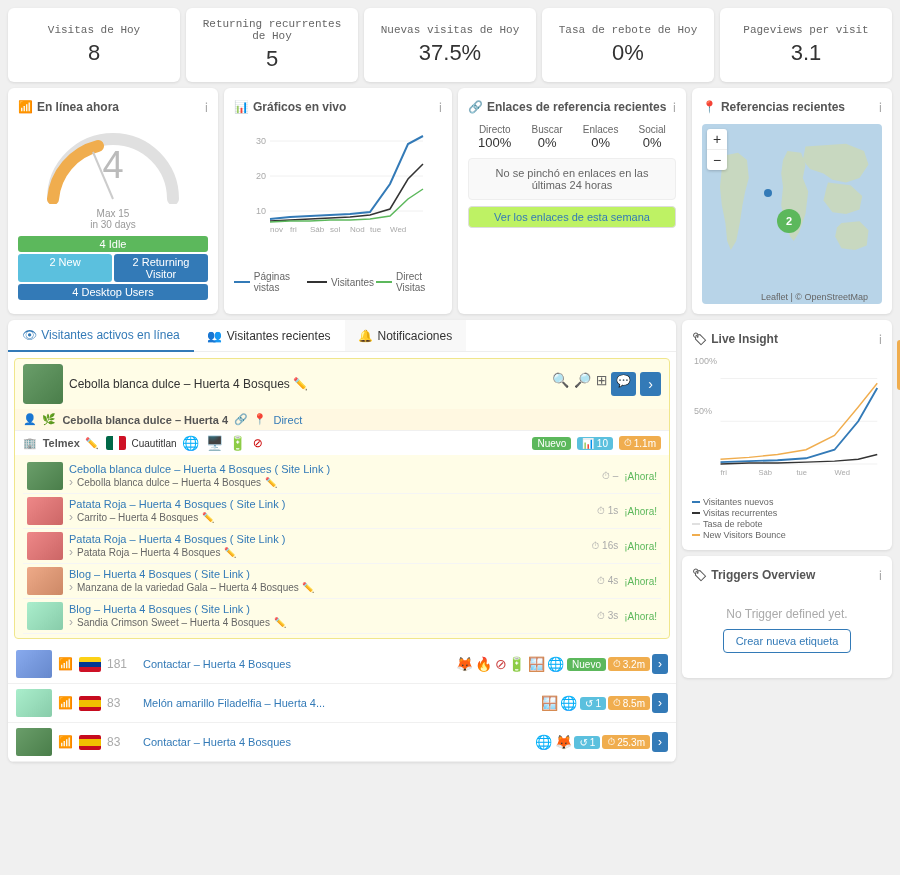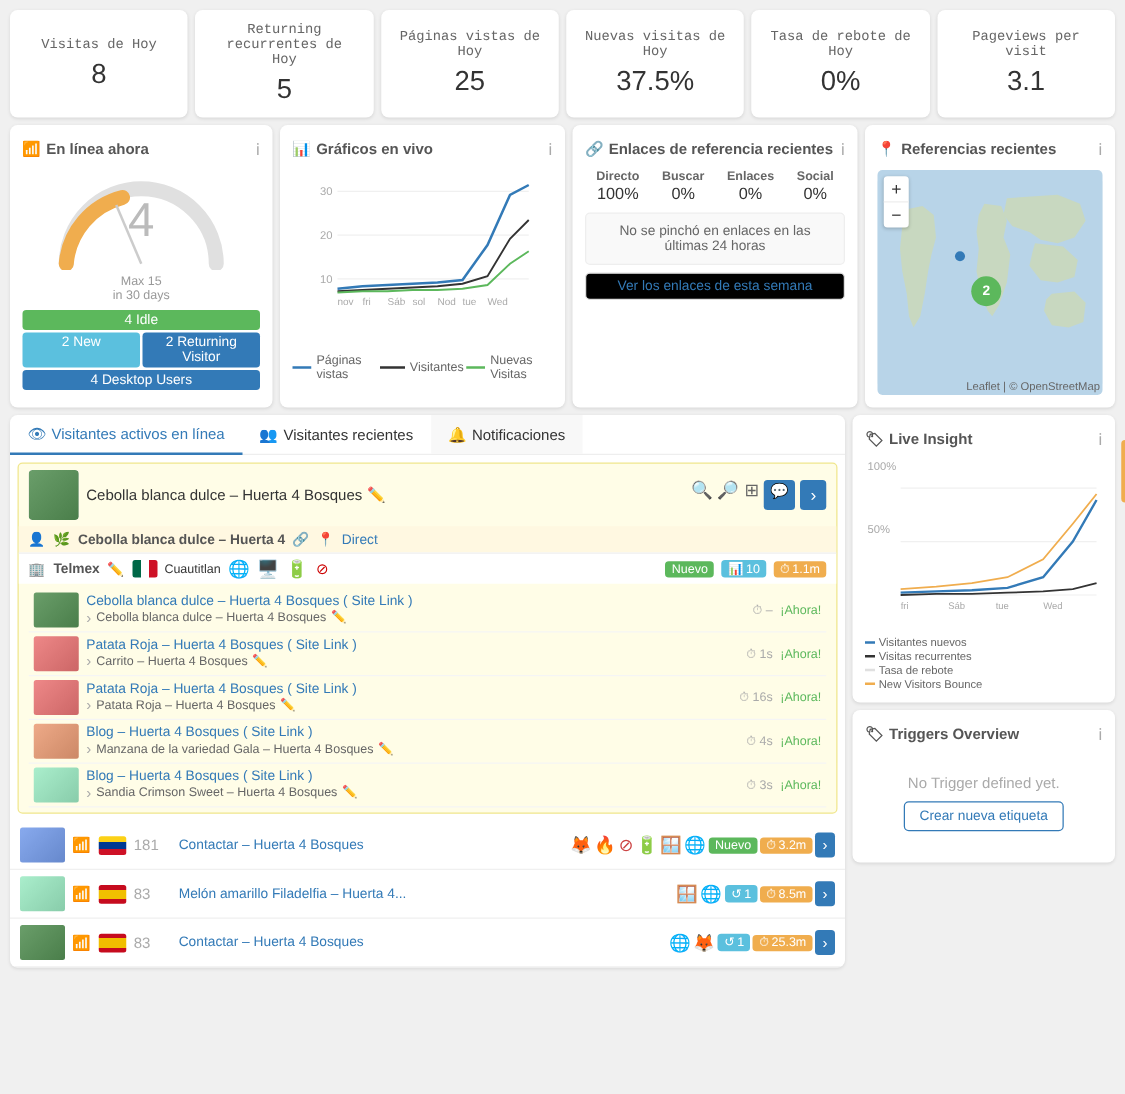--- a/index.html
+++ b/index.html
@@ -37,34 +37,34 @@
     .live-graph { min-width: 180px; }
     .live-graph svg { width: 100%; height: 140px; }
     .legend { display: flex; flex-direction: row; gap: 2px; margin-top: 4px; }
     .legend-item { display: flex; align-items: center; gap: 4px; font-size: 10px; color: #666; }
     .legend-line { width: 20px; height: 2px; }
     
     
     .ref-links { min-width: 200px; }
     .ref-cols { display: flex; justify-content: space-around; margin-bottom: 8px; }
     .ref-col { text-align: center; }
-    .ref-col-label { font-size: 10px; color: #666; font-weight: bold; }
+    .ref-col-label { font-size: 10px; color: #666; }
     .ref-col-value { font-size: 13px; color: #333; }
     .ref-message { background: #f9f9f9; border: 1px solid #eee; padding: 8px; border-radius: 4px; text-align: center; font-size: 11px; color: #666; margin-bottom: 6px; }
-    .ref-link-btn { background: #000000; border: 1px solid #ddd; color: #337ab7; padding: 4px 10px; border-radius: 4px; font-size: 11px; cursor: pointer; width: 100%; text-align: center; }
+    .ref-link-btn { background: #bef264; border: 1px solid #ddd; color: #337ab7; padding: 4px 10px; border-radius: 4px; font-size: 11px; cursor: pointer; width: 100%; text-align: center; }
     
     
     .map-widget { min-width: 180px; max-width: 200px; }
     .map-area { background: #b8d4e8; border-radius: 4px; height: 180px; position: relative; overflow: hidden; }
     .map-controls { position: absolute; top: 5px; left: 5px; background: #fff; border-radius: 3px; box-shadow: 0 1px 3px rgba(0,0,0,0.2); }
     .map-btn { display: block; padding: 2px 6px; cursor: pointer; font-size: 14px; border-bottom: 1px solid #eee; color: #333; }
     .map-btn:last-child { border-bottom: none; }
     .map-marker { position: absolute; background: #5cb85c; color: #fff; border-radius: 50%; width: 24px; height: 24px; display: flex; align-items: center; justify-content: center; font-size: 11px; font-weight: bold; }
     .map-marker-small { position: absolute; background: #337ab7; border-radius: 50%; width: 8px; height: 8px; }
-    .map-attribution { position: absolute; bottom: 2px; right: 2px; font-size: 9px; color: #666; }
+    .map-attribution { position: absolute; bottom: 2px; right: 14px; font-size: 9px; color: #666; }
     
     
     .bottom-row { display: flex; gap: 6px; }
     
     
     .active-section { flex: 1; background: #fff; border-radius: 6px; padding: 0; box-shadow: 0 1px 3px rgba(0,0,0,0.1); overflow: hidden; }
     .active-tabs { display: flex; border-bottom: 1px solid #eee; }
     .active-tab { padding: 8px 14px; font-size: 12px; cursor: pointer; display: flex; align-items: center; gap: 4px; }
     .active-tab.active { border-bottom: 2px solid #337ab7; color: #337ab7; margin-bottom: -1px; }
     .active-tab.notif { background: #f8f8f8; }
@@ -143,24 +143,20 @@
   <div class="stats-row">
     <div class="stat-card">
       <div class="stat-title">Visitas de Hoy</div>
       <div class="stat-value">8</div>
     </div>
     <div class="stat-card">
       <div class="stat-title">Returning recurrentes de Hoy</div>
       <div class="stat-value">5</div>
     </div>
     <div class="stat-card">
-      <div class="stat-title">Páginas vistas de Hoy</div>
-      <div class="stat-value">25</div>
-    </div>
-    <div class="stat-card">
       <div class="stat-title">Nuevas visitas de Hoy</div>
       <div class="stat-value">37.5%</div>
     </div>
     <div class="stat-card">
       <div class="stat-title">Tasa de rebote de Hoy</div>
       <div class="stat-value">0%</div>
     </div>
     <div class="stat-card">
       <div class="stat-title">Pageviews per visit</div>
       <div class="stat-value">3.1</div>
@@ -236,21 +232,21 @@
         <div class="legend-item">
           <div class="legend-line" style="background:#337ab7;"></div>
           <span>Páginas vistas</span>
         </div>
         <div class="legend-item">
           <div class="legend-line" style="background:#333;"></div>
           <span>Visitantes</span>
         </div>
         <div class="legend-item">
           <div class="legend-line" style="background:#5cb85c;"></div>
-          <span>Nuevas Visitas</span>
+          <span>Direct Visitas</span>
         </div>
       </div>
     </div>
 
     <div class="widget-card ref-links">
       <div class="widget-header">
         <div class="widget-title">
           <span>🔗</span>
           <span>Enlaces de referencia recientes</span>
         </div>

